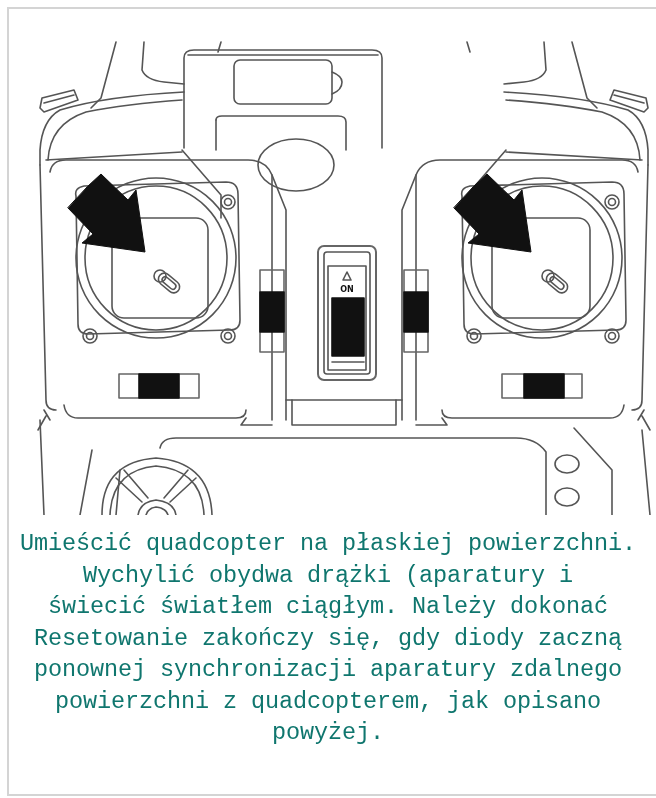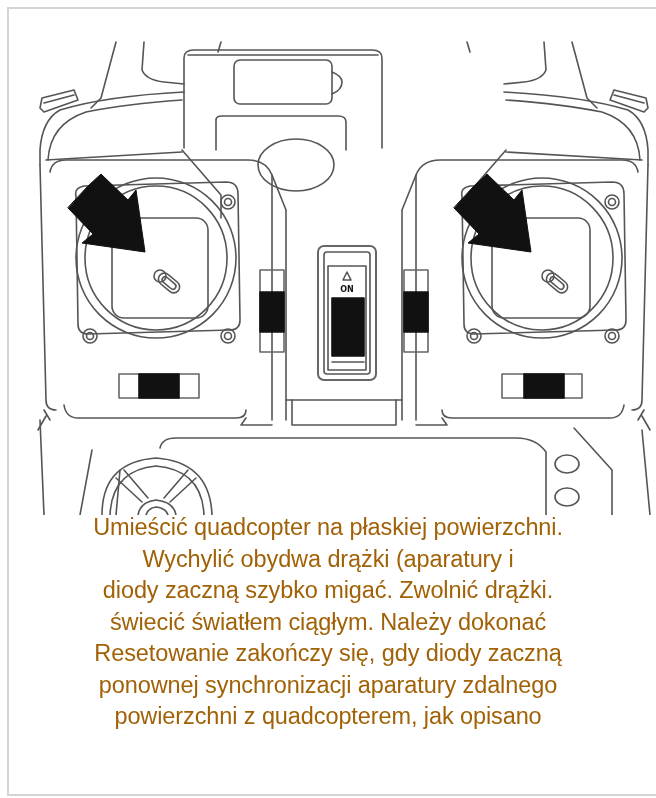--- a/index.html
+++ b/index.html
@@ -5,23 +5,23 @@
     html, body { margin: 0; padding: 0; background: #ffffff; }
     body { width: 656px; height: 798px; position: relative; overflow: hidden; font-family: "DejaVu Sans", sans-serif; }
     .frame {
       position: absolute; left: 7px; top: 7px; width: 660px; height: 789px;
       border-left: 2px solid #d4d4d4; border-top: 2px solid #d4d4d4; border-bottom: 2px solid #d4d4d4;
       box-sizing: border-box; background: #fff;
     }
     .figure { position: absolute; left: 16px; top: 0; width: 656px; height: 515px; }
     .figure svg { display: block; }
     .caption {
-      position: absolute; left: 14px; top: 512px; width: 628px;
-      text-align: center; color: #a16207; font-size: 23.5px; line-height: 31.5px;
-      font-family: Liberation Sans, sans-serif; letter-spacing: -0.1px;
+      position: absolute; left: 14px; top: 528px; width: 628px;
+      text-align: center; color: #0f766e; font-size: 23.5px; line-height: 31.5px;
+      font-family: Liberation Mono, monospace; letter-spacing: -0.1px;
     }
     .caption .line { display: block; white-space: nowrap; }
   </style>
 </head>
 <body>
 
 <div class="frame"></div>
 
 <div class="figure">
   <svg width="656" height="515" viewBox="0 0 656 515" xmlns="http://www.w3.org/2000/svg" fill="none" stroke="#555" stroke-width="1.6" stroke-linejoin="round" stroke-linecap="round">
@@ -166,18 +166,18 @@
     </g>
     <g fill="#111" stroke="#111" stroke-width="1">
       <path d="M458 186 L471 174 L498 200 L506 190 L515 252 L452 243 L463 234 L438 208 Z"></path>
     </g>
   </svg>
 </div>
 
 <div class="caption">
   <span class="line">Umieścić quadcopter na płaskiej powierzchni.</span>
   <span class="line">Wychylić obydwa drążki (aparatury i</span>
-  <span class="line">diody zaczną szybko migać. Zwolnić drążki.</span>
   <span class="line">świecić światłem ciągłym. Należy dokonać</span>
   <span class="line">Resetowanie zakończy się, gdy diody zaczną</span>
   <span class="line">ponownej synchronizacji aparatury zdalnego</span>
   <span class="line">powierzchni z quadcopterem, jak opisano</span>
+  <span class="line">powyżej.</span>
 </div>
 
 </body></html>

